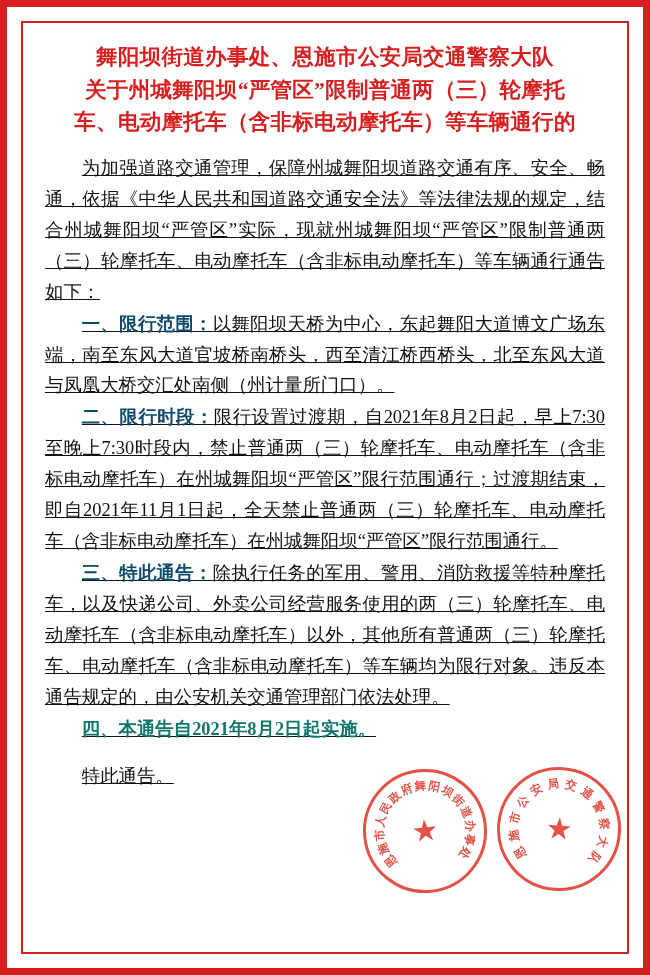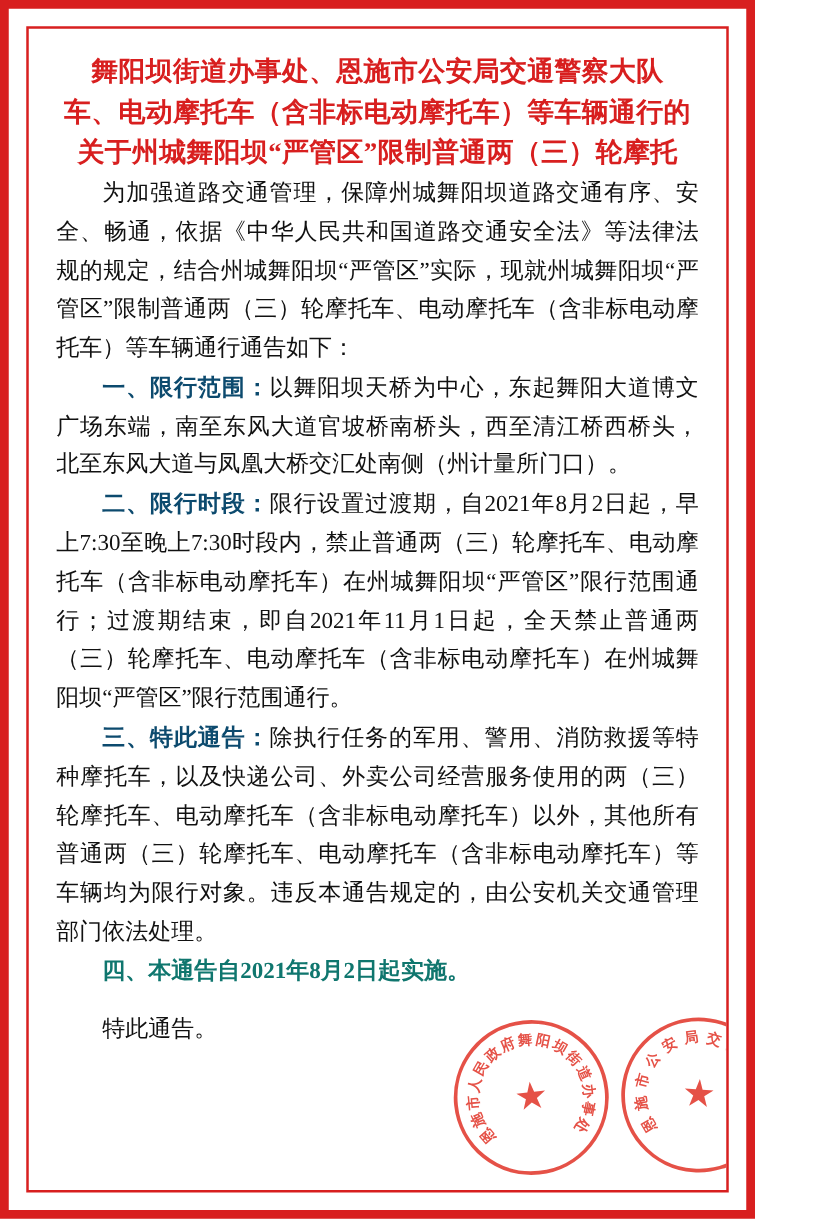--- a/index.html
+++ b/index.html
@@ -8,21 +8,21 @@
   }
   body {
     width: 650px;
     height: 975px;
     background: #ffffff;
     font-family: "Liberation Serif", "DejaVu Serif", serif;
     overflow: hidden;
   }
   .poster {
     position: relative;
-    width: 604px;
+    width: 650px;
     height: 975px;
     box-sizing: border-box;
     background: #ffffff;
     border: 7px solid #d81f1f;
     padding: 0;
     overflow: hidden;
   }
   .inner {
     position: absolute;
     top: 14px;
@@ -44,25 +44,27 @@
     margin: 4px 0 0 0;
   }
   .title .line {
     display: block;
     white-space: nowrap;
   }
   .title .line.wide {
     letter-spacing: 6px;
   }
   .body {
+    margin-top: 14px;
     color: #111111;
     font-size: 18.4px;
     line-height: 1.68;
     text-align: justify;
     text-justify: inter-ideograph;
+    text-decoration: underline;
   }
   .para {
     text-indent: 2em;
     margin: 0 0 1px 0;
   }
   .para .lead {
     color: #0c4a6e;
     font-weight: bold;
   }
   .para.red {
@@ -139,22 +141,22 @@
   .seal-b { left: 452px; top: 6px; transform: rotate(4deg); }
 </style>
 </head>
 <body>
 
 <div class="poster">
   <div class="inner">
 
     <div class="title">
       <span class="line">舞阳坝街道办事处、恩施市公安局交通警察大队</span>
+      <span class="line">关于州城舞阳坝“严管区”限制普通两（三）轮摩托</span>
       <span class="line">车、电动摩托车（含非标电动摩托车）等车辆通行的</span>
-      <span class="line">关于州城舞阳坝“严管区”限制普通两（三）轮摩托</span>
     </div>
 
     <div class="body">
 
       <p class="para"><span>为加强道路交通管理，保障州城舞阳坝道路交通有序、安全、畅通，依据《中华人民共和国道路交通安全法》等法律法规的规定，结合州城舞阳坝“严管区”实际，现就州城舞阳坝“严管区”限制普通两（三）轮摩托车、电动摩托车（含非标电动摩托车）等车辆通行通告如下：</span></p>
 
       <p class="para"><span class="lead">一、限行范围：</span><span>以舞阳坝天桥为中心，东起舞阳大道博文广场东端，南至东风大道官坡桥南桥头，西至清江桥西桥头，北至东风大道与凤凰大桥交汇处南侧（州计量所门口）。</span></p>
 
       <p class="para"><span class="lead">二、限行时段：</span><span>限行设置过渡期，自2021年8月2日起，早上7:30至晚上7:30时段内，禁止普通两（三）轮摩托车、电动摩托车（含非标电动摩托车）在州城舞阳坝“严管区”限行范围通行；过渡期结束，即自2021年11月1日起，全天禁止普通两（三）轮摩托车、电动摩托车（含非标电动摩托车）在州城舞阳坝“严管区”限行范围通行。</span></p>
 

